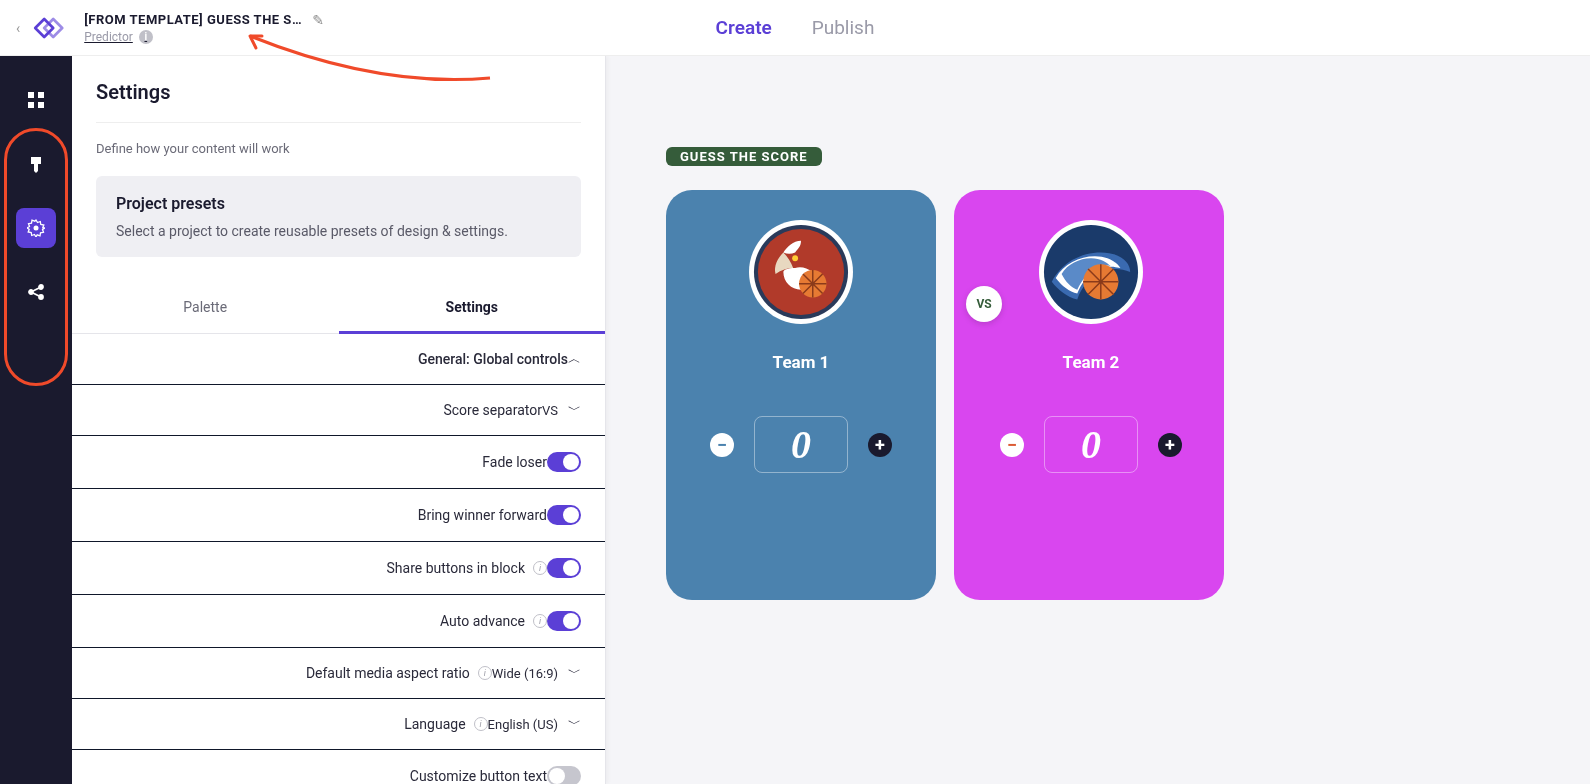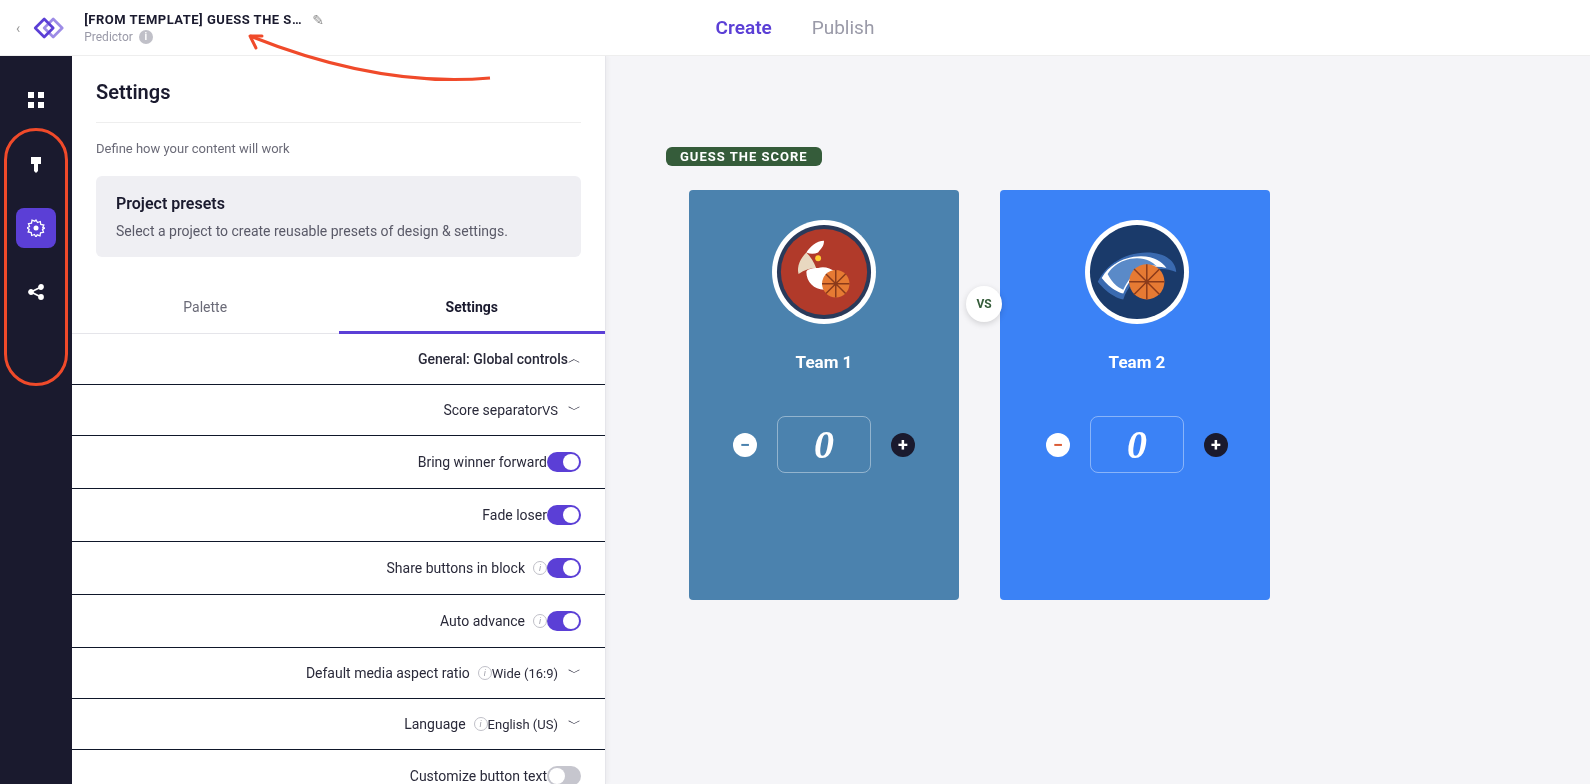--- a/index.html
+++ b/index.html
@@ -7,21 +7,21 @@
 
 
 .topbar { background: #fff; height: 56px; display: flex; align-items: center; padding: 0 16px; border-bottom: 1px solid #eee; position: relative; }
 .back-chevron { color: #999; font-size: 14px; margin-right: 8px; cursor: pointer; }
 .logo { width: 36px; height: 36px; margin-right: 20px; display: flex; align-items: center; justify-content: center; }
 .logo svg { width: 36px; height: 36px; }
 .title-block { display: flex; flex-direction: column; }
 .title-line { display: flex; align-items: center; gap: 8px; }
 .page-title { font-size: 13px; font-weight: 700; letter-spacing: 0.5px; color: #1a1a2e; text-transform: uppercase; max-width: 220px; overflow: hidden; text-overflow: ellipsis; white-space: nowrap; }
 .pencil { color: #888; font-size: 14px; cursor: pointer; }
-.subtitle-line { display: flex; align-items: center; gap: 6px; margin-top: 2px; }
+.subtitle-line { display: flex; align-items: center; gap: 6px; margin-top: 2px; text-decoration: underline; }
 .subtitle { font-size: 12px; color: #9a9aa8; }
 .info-icon-small { width: 14px; height: 14px; border-radius: 50%; background: #c0c0c8; color: #fff; font-size: 10px; font-weight: bold; display: flex; align-items: center; justify-content: center; }
 .top-tabs { position: absolute; left: 50%; transform: translateX(-50%); display: flex; gap: 40px; }
 .top-tab { font-size: 19px; color: #9a9aa8; cursor: pointer; }
 .top-tab.active { color: #5b3fd6; font-weight: 600; }
 
 
 .annotation-arrow { position: absolute; top: 28px; left: 240px; width: 260px; height: 60px; pointer-events: none; z-index: 100; }
 
 
@@ -61,23 +61,23 @@
 .toggle.off { background: #c6c6ce; }
 .toggle .knob { position: absolute; top: 2px; width: 16px; height: 16px; border-radius: 50%; background: #fff; }
 .toggle.on .knob { right: 2px; }
 .toggle.off .knob { left: 2px; }
 
 
 .preview { flex: 1; padding: 90px 60px 0 60px; overflow: hidden; }
 .badge { display: inline-block; background: #355c3a; color: #fff; font-size: 13px; font-weight: 700; letter-spacing: 1px; padding: 2px 14px; border-radius: 6px; margin-bottom: 24px; }
 .headline { font-family: Georgia, "Times New Roman", serif; font-size: 30px; font-weight: 700; color: #25432e; margin-bottom: 40px; }
 .cards { display: flex; gap: 18px; align-items: stretch; position: relative; }
-.card { flex: 1; max-width: 270px; border-radius: 4px; padding: 30px 20px 30px; display: flex; flex-direction: column; align-items: center; color: #fff; min-height: 410px; margin-left: 23px; }
+.card { flex: 1; max-width: 270px; border-radius: 26px; padding: 30px 20px 30px; display: flex; flex-direction: column; align-items: center; color: #fff; min-height: 410px; }
 .card.blue { background: #4b82ae; }
-.card.orange { background: #3b82f6; padding-left: 24px; }
+.card.orange { background: #d946ef; padding-left: 24px; }
 .team-logo { width: 104px; height: 104px; border-radius: 50%; border: 3px solid rgba(255,255,255,0.35); background: #fff; display: flex; align-items: center; justify-content: center; margin-bottom: 28px; overflow: hidden; }
 .team-logo svg { width: 100%; height: 100%; }
 .team-name { font-size: 17px; font-weight: 700; margin-bottom: 44px; }
 .score-box { display: flex; align-items: center; gap: 20px; }
 .round-btn { width: 24px; height: 24px; border-radius: 50%; display: flex; align-items: center; justify-content: center; font-size: 18px; font-weight: 700; cursor: pointer; line-height: 1; }
 .card.blue .round-btn { background: #fff; color: #4b82ae; }
 .card.orange .round-btn { background: #1a1a2e; color: #fff; }
 .score-val { font-family: Georgia, serif; font-size: 40px; font-weight: 700; font-style: italic; border: 1px solid rgba(255,255,255,0.4); border-radius: 8px; padding: 4px 36px; }
 .vs-bubble { position: absolute; left: calc(50% - 132px); top: 96px; width: 36px; height: 36px; border-radius: 50%; background: #fff; color: #355c3a; font-size: 12px; font-weight: 700; display: flex; align-items: center; justify-content: center; box-shadow: 0 2px 6px rgba(0,0,0,0.15); z-index: 2; }
 
@@ -174,28 +174,28 @@
 
     <div class="setting-row">
       <span class="setting-left">Score separator</span>
       <span class="select-val">
         <span>VS</span>
         <span class="chev">﹀</span>
       </span>
     </div>
 
     <div class="setting-row">
+      <span class="setting-left">Fade loser</span>
+      <span class="toggle on">
+          <span class="knob"></span>
+        </span>
+    </div>
+
+    <div class="setting-row">
       <span class="setting-left">Bring winner forward</span>
-      <span class="toggle on">
-          <span class="knob"></span>
-        </span>
-    </div>
-
-    <div class="setting-row">
-      <span class="setting-left">Fade loser</span>
       <span class="toggle on">
           <span class="knob"></span>
         </span>
     </div>
 
     <div class="setting-row">
       <span class="setting-left">
         <span>Share buttons in block</span>
         <span class="info-dot">i</span>
       </span>

